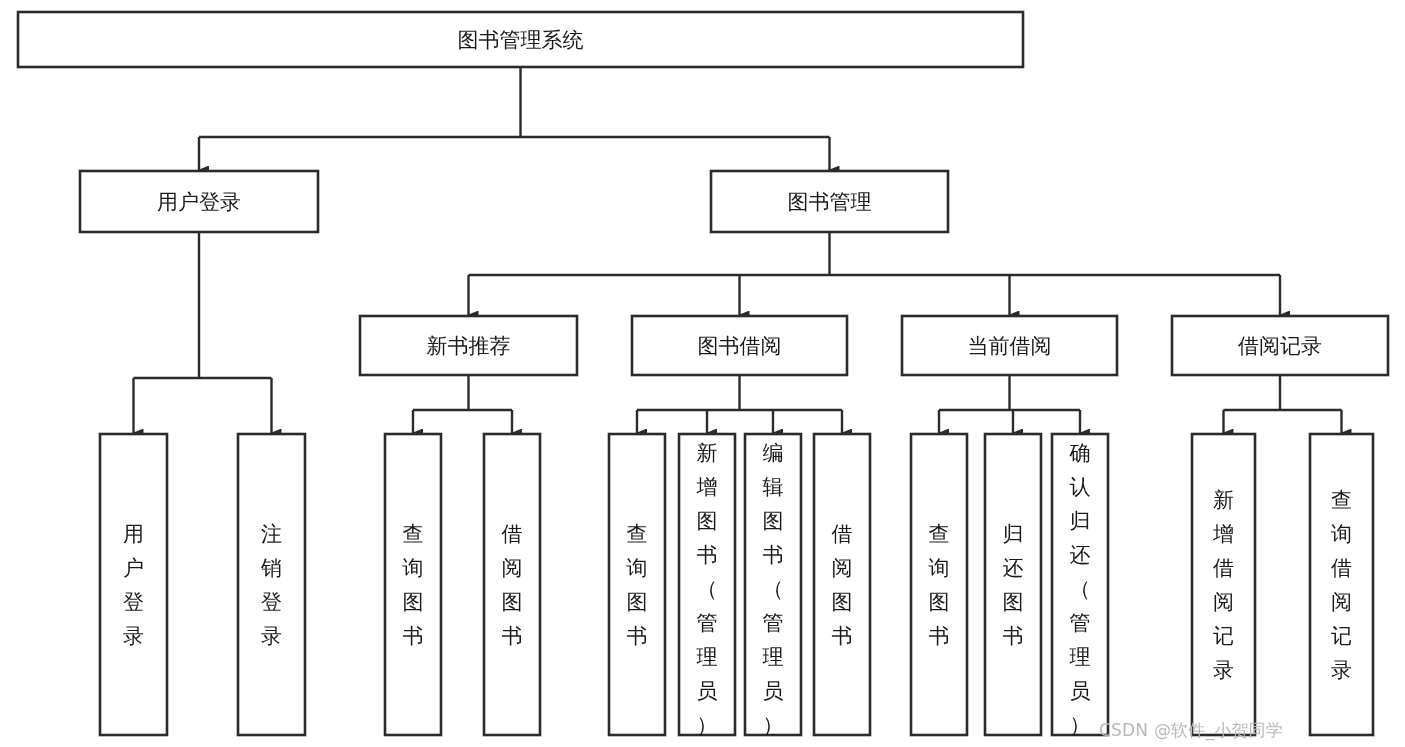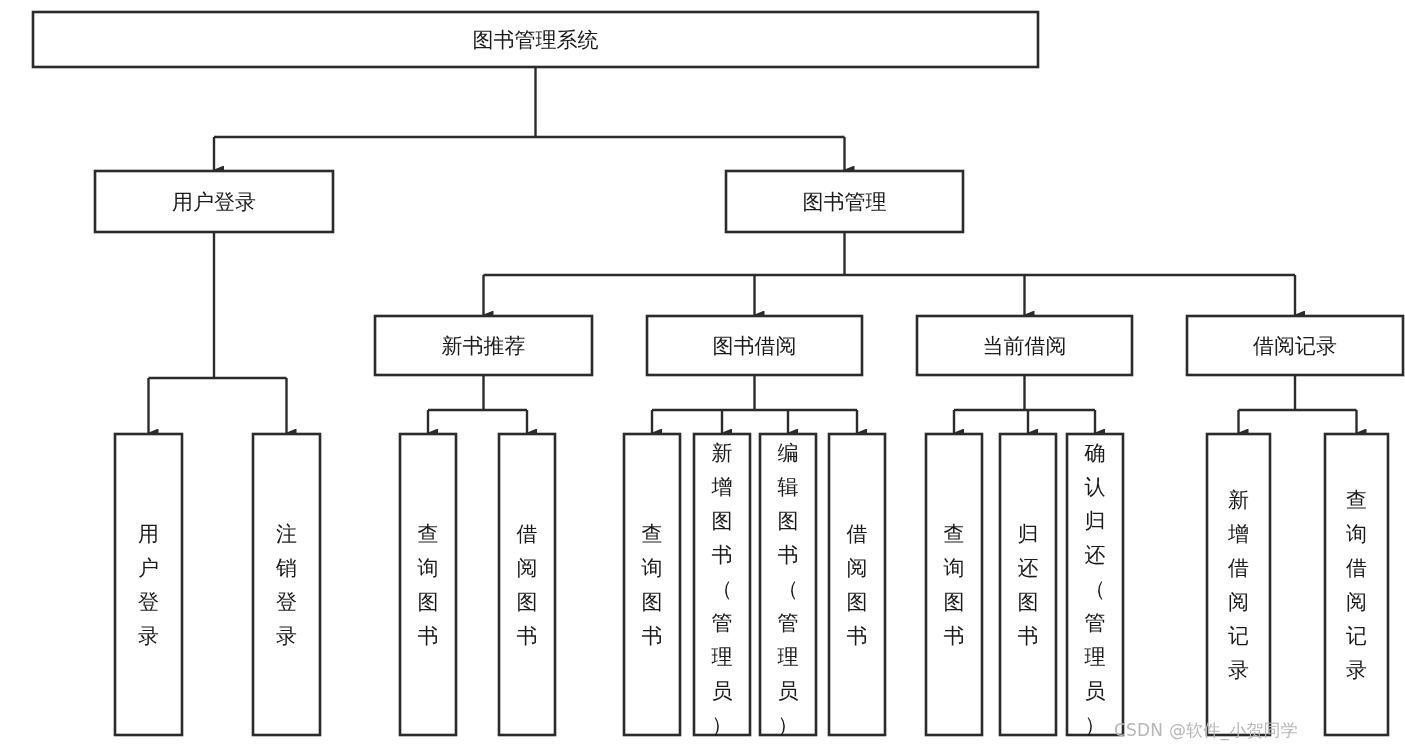--- a/index.html
+++ b/index.html
@@ -9,21 +9,21 @@
   }
   body {
     width: 1405px;
     height: 747px;
     font-family: "DejaVu Sans", sans-serif;
     overflow: hidden;
     position: relative;
   }
   #diagram-root {
     position: absolute;
-    left: 15px;
+    left: 0;
     top: 0;
     width: 1291px;
     height: 747px;
   }
   svg.diagram-canvas {
     display: block;
     width: 1405px;
     height: 747px;
   }
   .node-box {

